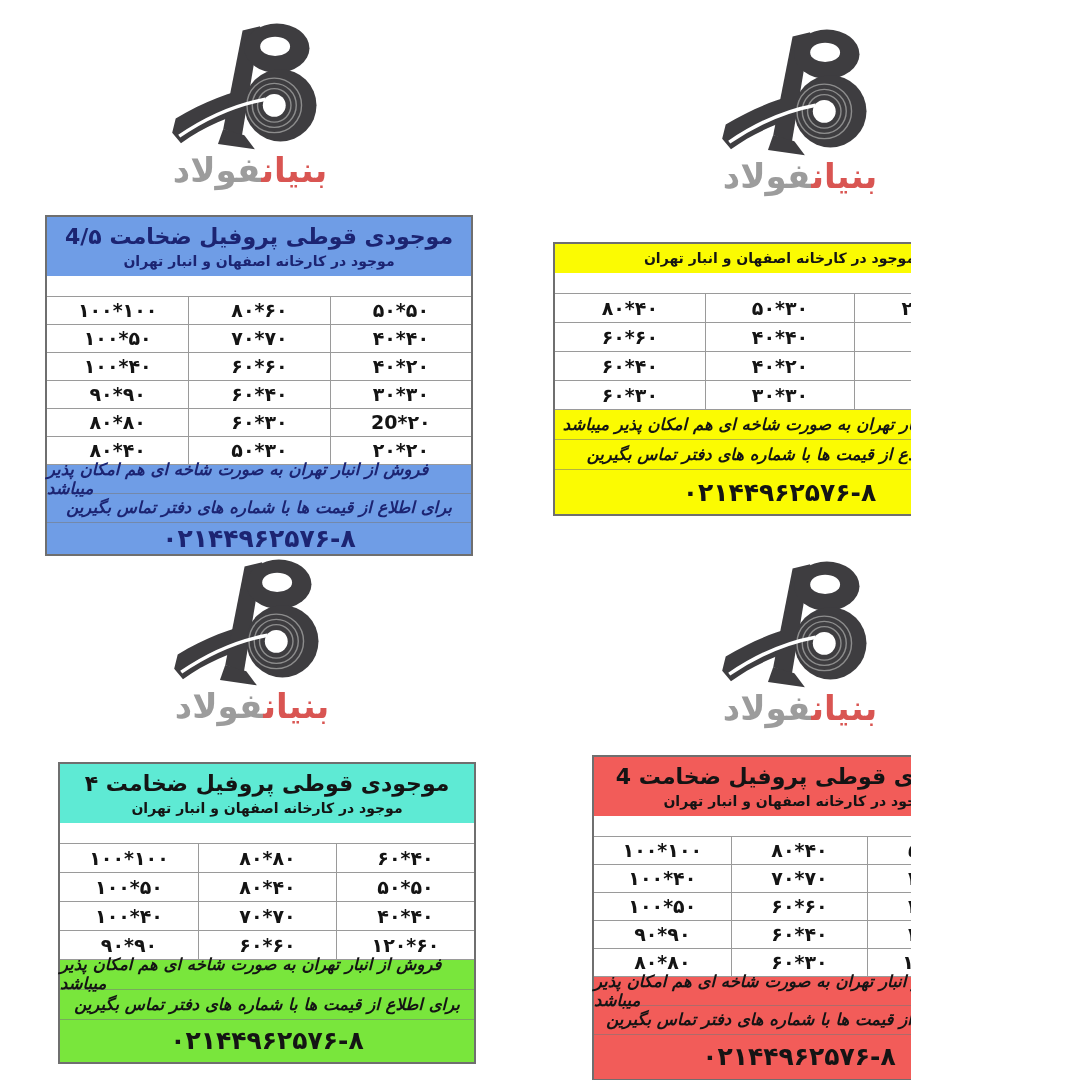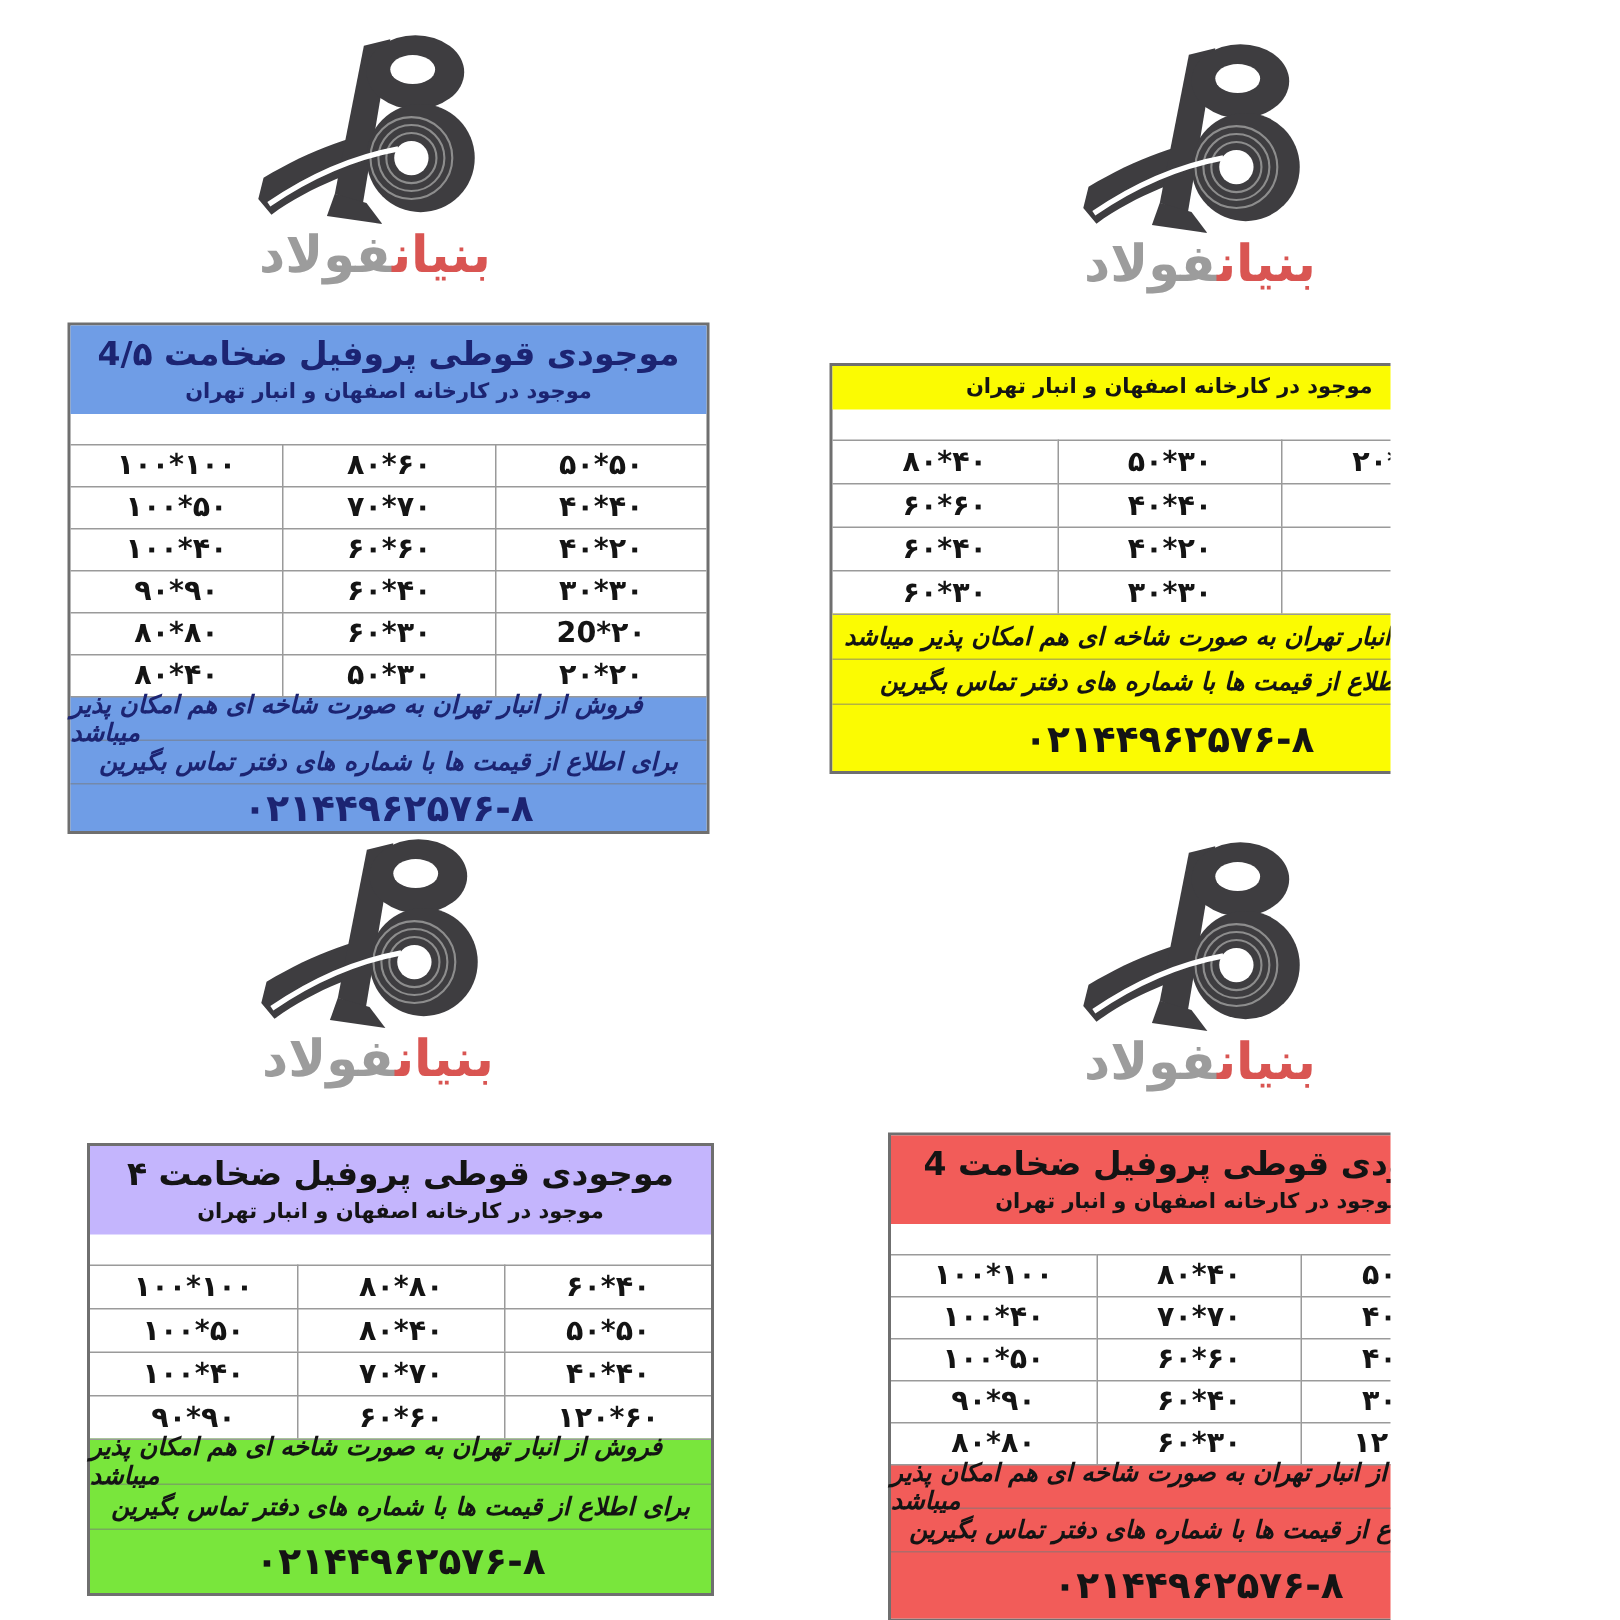--- a/index.html
+++ b/index.html
@@ -1,17 +1,17 @@
 <!DOCTYPE html>
 <html lang="fa"><head>
 <meta charset="utf-8">
 <style>
   html,body{margin:0;padding:0;background:#ffffff;}
   body{font-family:"DejaVu Sans", sans-serif;}
-  #canvas{position:relative;width:911px;height:1080px;background:#ffffff;overflow:hidden;direction:rtl;padding-left:16px;}
+  #canvas{position:relative;width:911px;height:1080px;background:#ffffff;overflow:hidden;direction:rtl;}
 
   
   .logo{position:absolute;width:220px;text-align:center;}
   .logo svg{display:block;margin:0 auto;}
   .brand{font-weight:bold;font-size:34px;line-height:1.1;letter-spacing:0;direction:rtl;white-space:nowrap;}
   .brand .w1{color:#d95552;}
   .brand .w2{color:#9c9c9c;}
 
   
   .ptable{position:absolute;border:2px solid #6f6f6f;background:#ffffff;box-sizing:border-box;}
@@ -223,21 +223,21 @@
         </div>
       </div>
     <div class="tfoot" style="background: rgb(251, 251, 2); color: rgb(20, 20, 20);">
       <div class="fline">فروش از انبار تهران به صورت شاخه ای هم امکان پذیر میباشد</div>
       <div class="fline">برای اطلاع از قیمت ها با شماره های دفتر تماس بگیرین</div>
       <div class="phone">۰۲۱۴۴۹۶۲۵۷۶-۸</div>
     </div>
   </div>
 
   <div class="ptable" id="table-2">
-    <div class="thead" style="background: #c4b5fd; color: rgb(20, 20, 20);">
+    <div class="thead" style="background: #5eead4; color: rgb(20, 20, 20);">
       <div class="title">موجودی قوطی پروفیل ضخامت ۴</div>
       <div class="subtitle">موجود در کارخانه اصفهان و انبار تهران</div>
     </div>
     <div class="tbody">
         <div class="trow">
           <div class="tcell">۱۰۰*۱۰۰</div>
           <div class="tcell">۸۰*۸۰</div>
           <div class="tcell">۶۰*۴۰</div>
         </div>
         <div class="trow">

